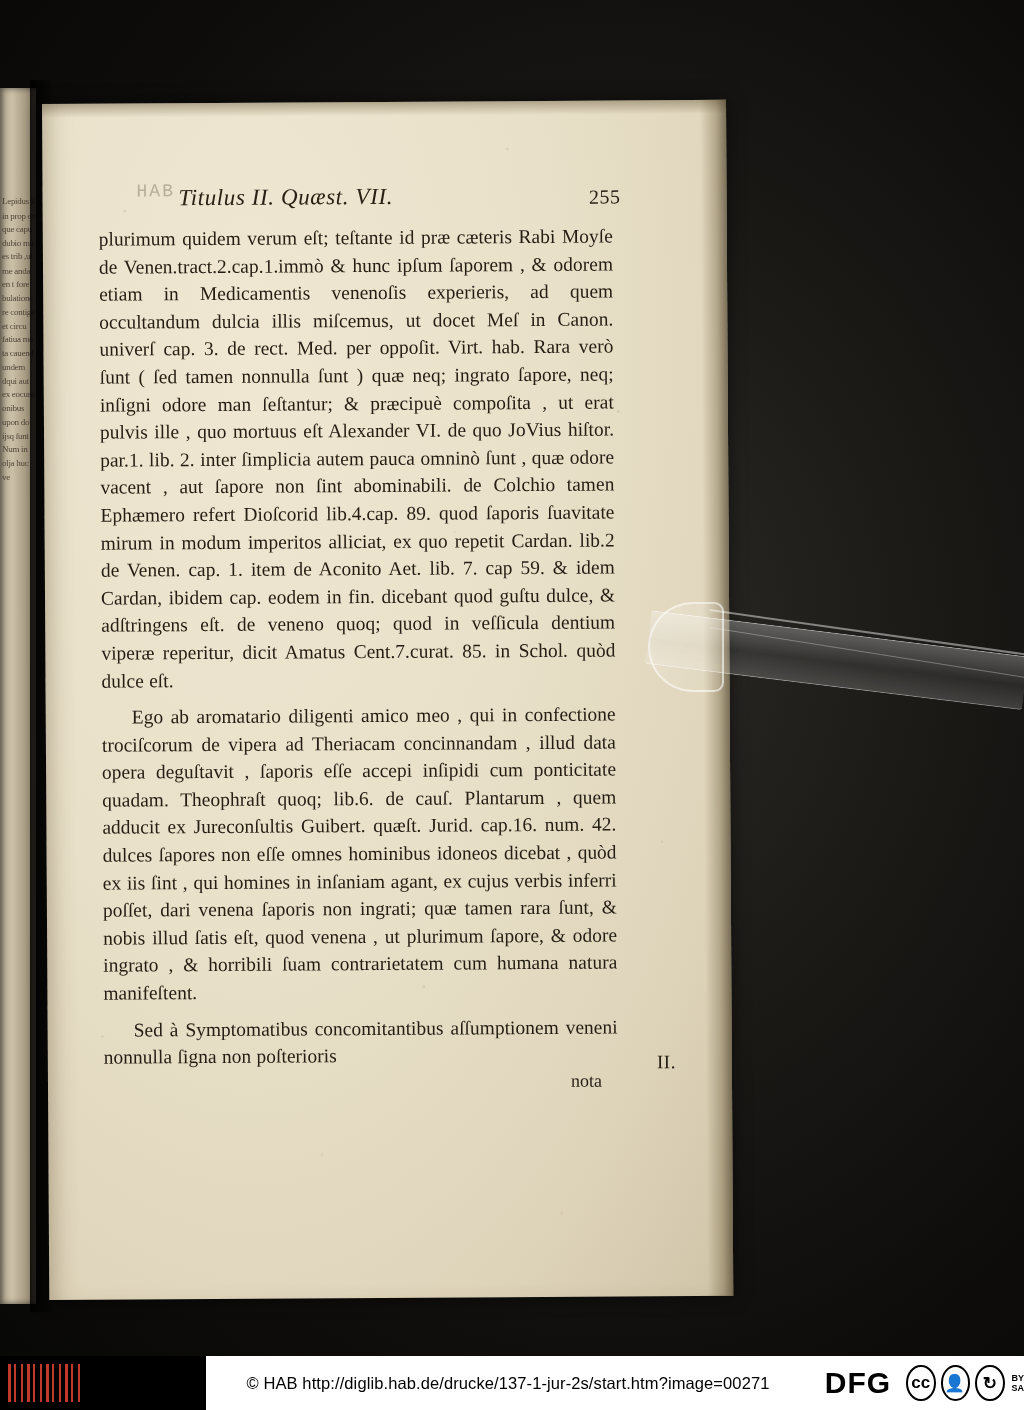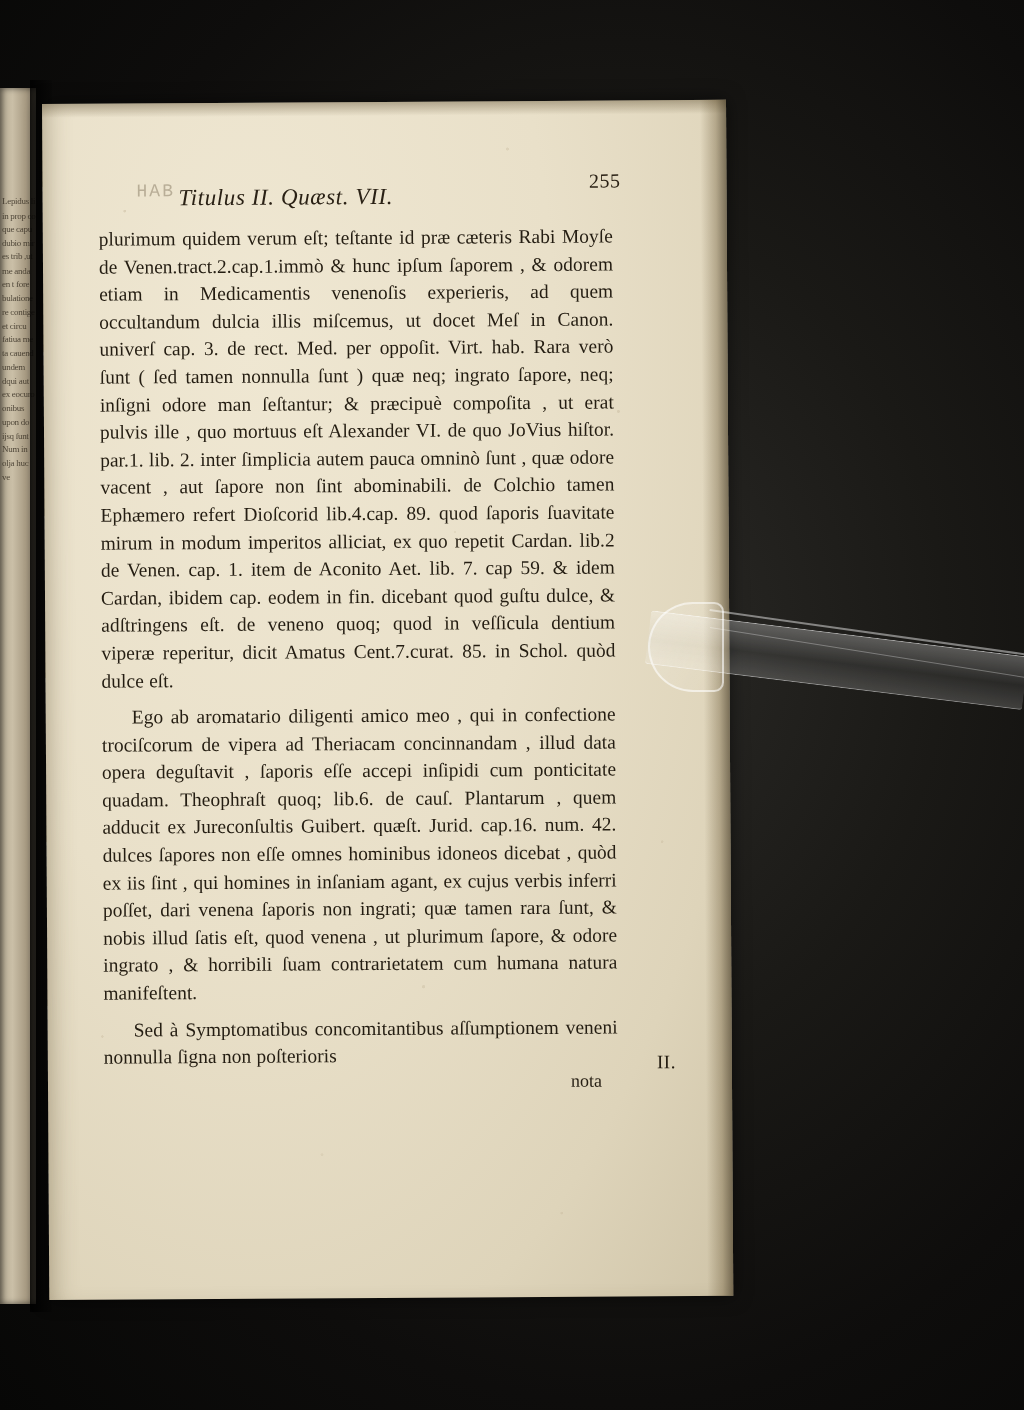--- a/index.html
+++ b/index.html
@@ -140,21 +140,21 @@
     margin-left: 80px;
     font-style: italic;
     font-size: 23px;
     letter-spacing: 0.6px;
     color: #2a2115;
     font-family: "Liberation Serif", serif;
   }
   .runhead .folio {
     position: absolute;
     right: -8px;
-    bottom: 16px;
+    bottom: 0;
     font-size: 20px;
     letter-spacing: 0.5px;
     color: #2a2115;
   }
 
   .body p {
     margin: 0;
     font-size: 19.4px;
     line-height: 27.6px;
     text-align: justify;
@@ -355,13 +355,29 @@
     </div>
   </div>
 
   <div class="glass">
     <div class="hook"></div>
     <div class="bar"></div>
     <div class="streak"></div>
     <div class="streak2"></div>
   </div>
 
+  <div class="footer">
+    <div class="barcode">
+      <div class="bars"></div>
+    </div>
+    <div class="credit">© HAB http://diglib.hab.de/drucke/137-1-jur-2s/start.htm?image=00271</div>
+    <div class="dfg">DFG</div>
+    <div class="cc">
+      <div class="cc-badge">cc</div>
+      <div class="cc-badge">👤</div>
+      <div class="cc-badge">↻</div>
+      <div class="cc-text">
+        <span>BY</span><br>
+        <span>SA</span>
+      </div>
+    </div>
+  </div>
 </div>
 
 </body></html>

